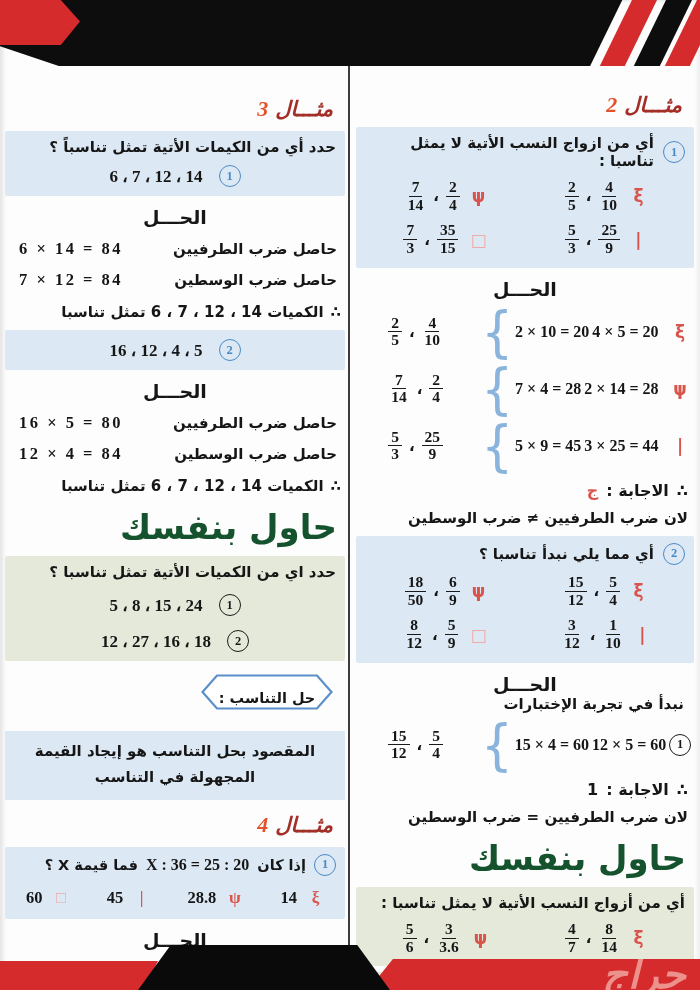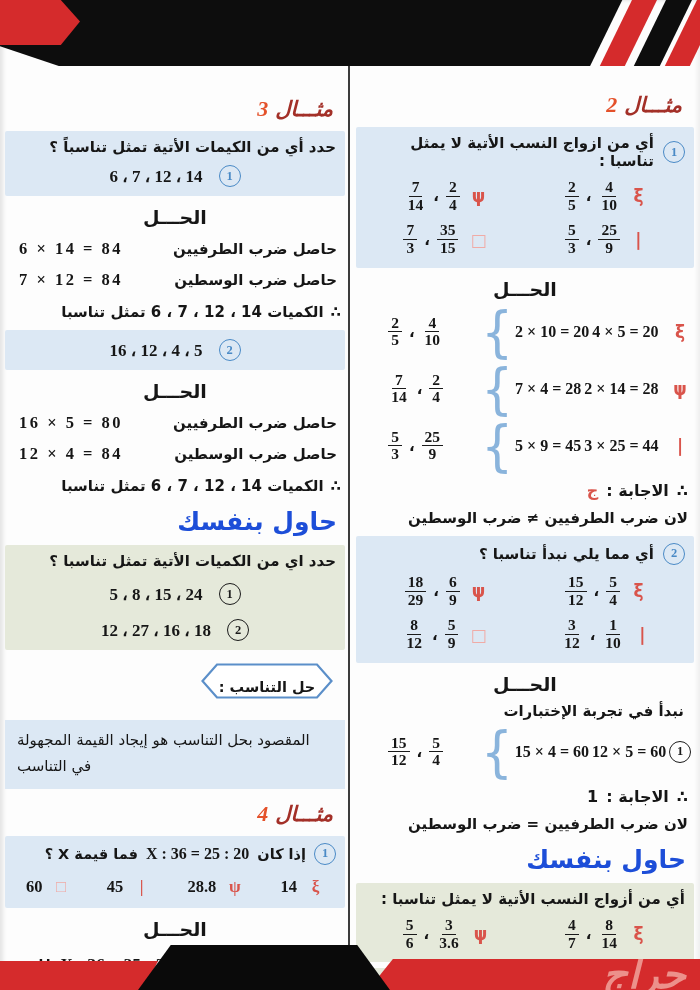--- a/index.html
+++ b/index.html
@@ -54,36 +54,36 @@
   .sol-row{display:flex;direction:ltr;align-items:center;margin-top:7px;}
   .sol-row .pair{width:120px;justify-content:center;}
   .brace{color:#8ab4dc;font-size:50px;line-height:1;margin:0 2px 0 6px;transform:scaleY(1.1);}
   .eqs{width:152px;display:flex;flex-direction:row;gap:7px;}
   .eq{font-family:"Liberation Serif",serif;font-weight:bold;font-size:16px;white-space:nowrap;}
   .eqs .eq2{margin-left:-4px;}
   .row-letter{width:28px;display:flex;justify-content:center;}
   .ans-line{display:flex;direction:rtl;gap:8px;font-weight:bold;font-size:16px;margin-top:10px;padding-right:6px;}
   .ans-red{color:#d9544b;}
   .reason{direction:rtl;text-align:right;font-weight:bold;font-size:15px;margin-top:9px;padding-right:6px;}
-  .intro{direction:rtl;text-align:right;font-weight:bold;font-size:15px;margin-top:7px;padding-right:10px;}
-  .try-heading{direction:rtl;text-align:right;color:#1d4ed8;font-size:25px;font-weight:bold;margin:12px 8px 0 0;}
+  .intro{direction:rtl;text-align:right;font-weight:bold;font-size:15px;padding-right:10px;}
+  .try-heading{direction:rtl;text-align:right;color:#14532d;font-size:34px;font-weight:bold;margin:12px 8px 0 0;}
   .num-line{display:flex;direction:rtl;justify-content:center;align-items:center;gap:16px;margin-top:9px;
             font-family:"Liberation Serif",serif;font-weight:bold;font-size:17px;}
   .num-list{direction:rtl;letter-spacing:1px;text-align:right;}
   .calc-row{display:flex;direction:rtl;justify-content:space-between;align-items:center;margin:11px 8px 0 14px;font-weight:bold;}
   .calc-label{font-size:15px;text-align:center;}
   .calc-eq{font-family:"Liberation Serif",serif;direction:ltr;font-size:16.5px;letter-spacing:2.5px;}
   .concl{display:flex;direction:rtl;gap:7px;font-weight:bold;font-size:15px;margin:13px 4px 0 0;}
   .strip .num-line{margin-top:2px;}
   .callout{position:relative;width:132px;height:48px;margin:13px 12px 0 auto;}
   .callout svg{position:absolute;inset:0;}
   .callout span{position:absolute;inset:0;display:flex;align-items:center;justify-content:center;
                 font-weight:bold;font-size:14.5px;direction:rtl;}
-  .notebox{background:#dce8f4;padding:7px 12px 9px;margin-top:9px;direction:rtl;text-align:left;
-           font-weight:normal;font-size:15px;line-height:1.75;}
+  .notebox{background:#dce8f4;padding:7px 12px 9px;margin-top:9px;direction:rtl;text-align:center;
+           font-weight:bold;font-size:15px;line-height:1.75;}
   .q4-line{display:flex;direction:rtl;align-items:center;gap:8px;font-weight:bold;font-size:14.5px;}
   .q4-eq{direction:ltr;font-family:"Liberation Serif",serif;font-size:16px;white-space:nowrap;}
   .q4-opts{display:flex;direction:rtl;justify-content:space-between;margin:12px 14px 2px 12px;}
   .q4-opt{display:flex;direction:rtl;gap:12px;align-items:center;
           font-family:"Liberation Serif",serif;font-weight:bold;font-size:16.5px;}
   .sol4-line{display:flex;direction:ltr;align-items:center;gap:10px;margin:14px 0 0 34px;
              font-family:"Liberation Serif",serif;font-weight:bold;font-size:17.5px;}
   .sol4-line .frac{font-size:16.5px;}
   .sym{font-weight:bold;}
 </style>
@@ -261,21 +261,21 @@
                 <span class="fn">5</span>
                 <span class="fd">4</span>
               </span>
             </span>
           <span class="opt-letter">ξ</span>
         </div>
         <div class="cell">
           <span class="pair">
               <span class="frac">
                 <span class="fn">18</span>
-                <span class="fd">29</span>
+                <span class="fd">50</span>
               </span>
               <span class="comma">،</span>
               <span class="frac">
                 <span class="fn">6</span>
                 <span class="fd">9</span>
               </span>
             </span>
           <span class="opt-letter">ψ</span>
         </div>
         <div class="cell">

